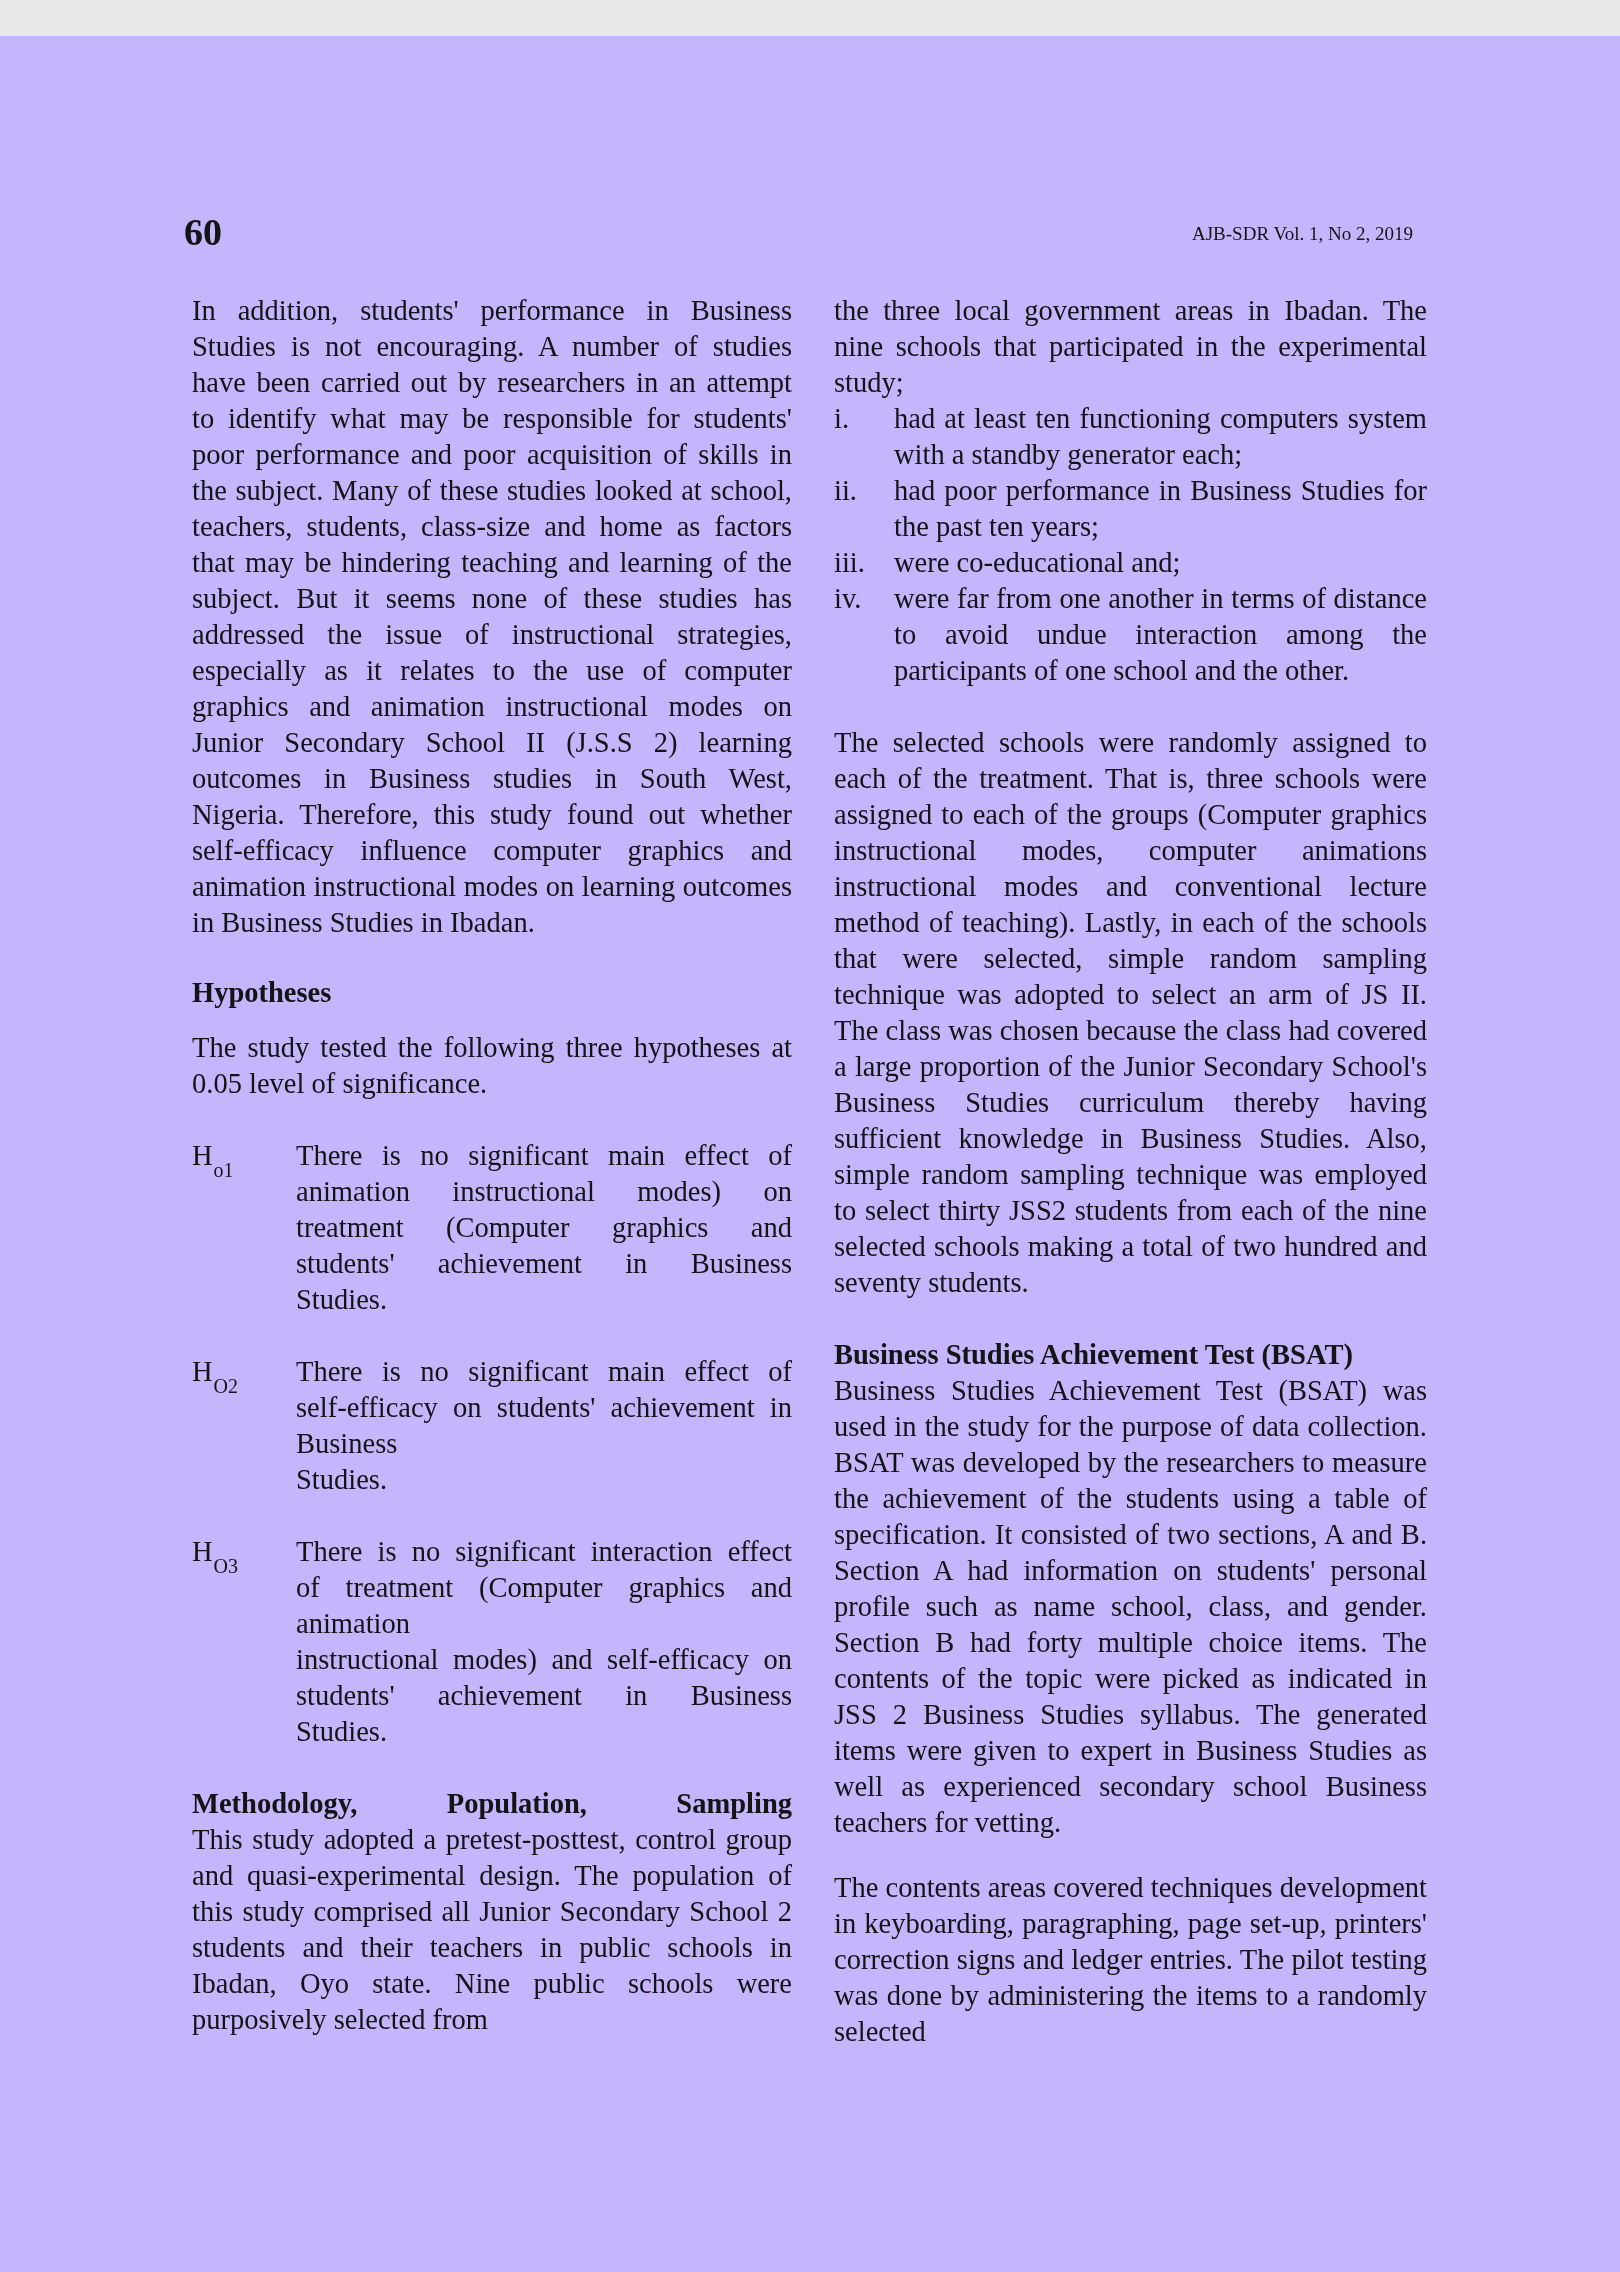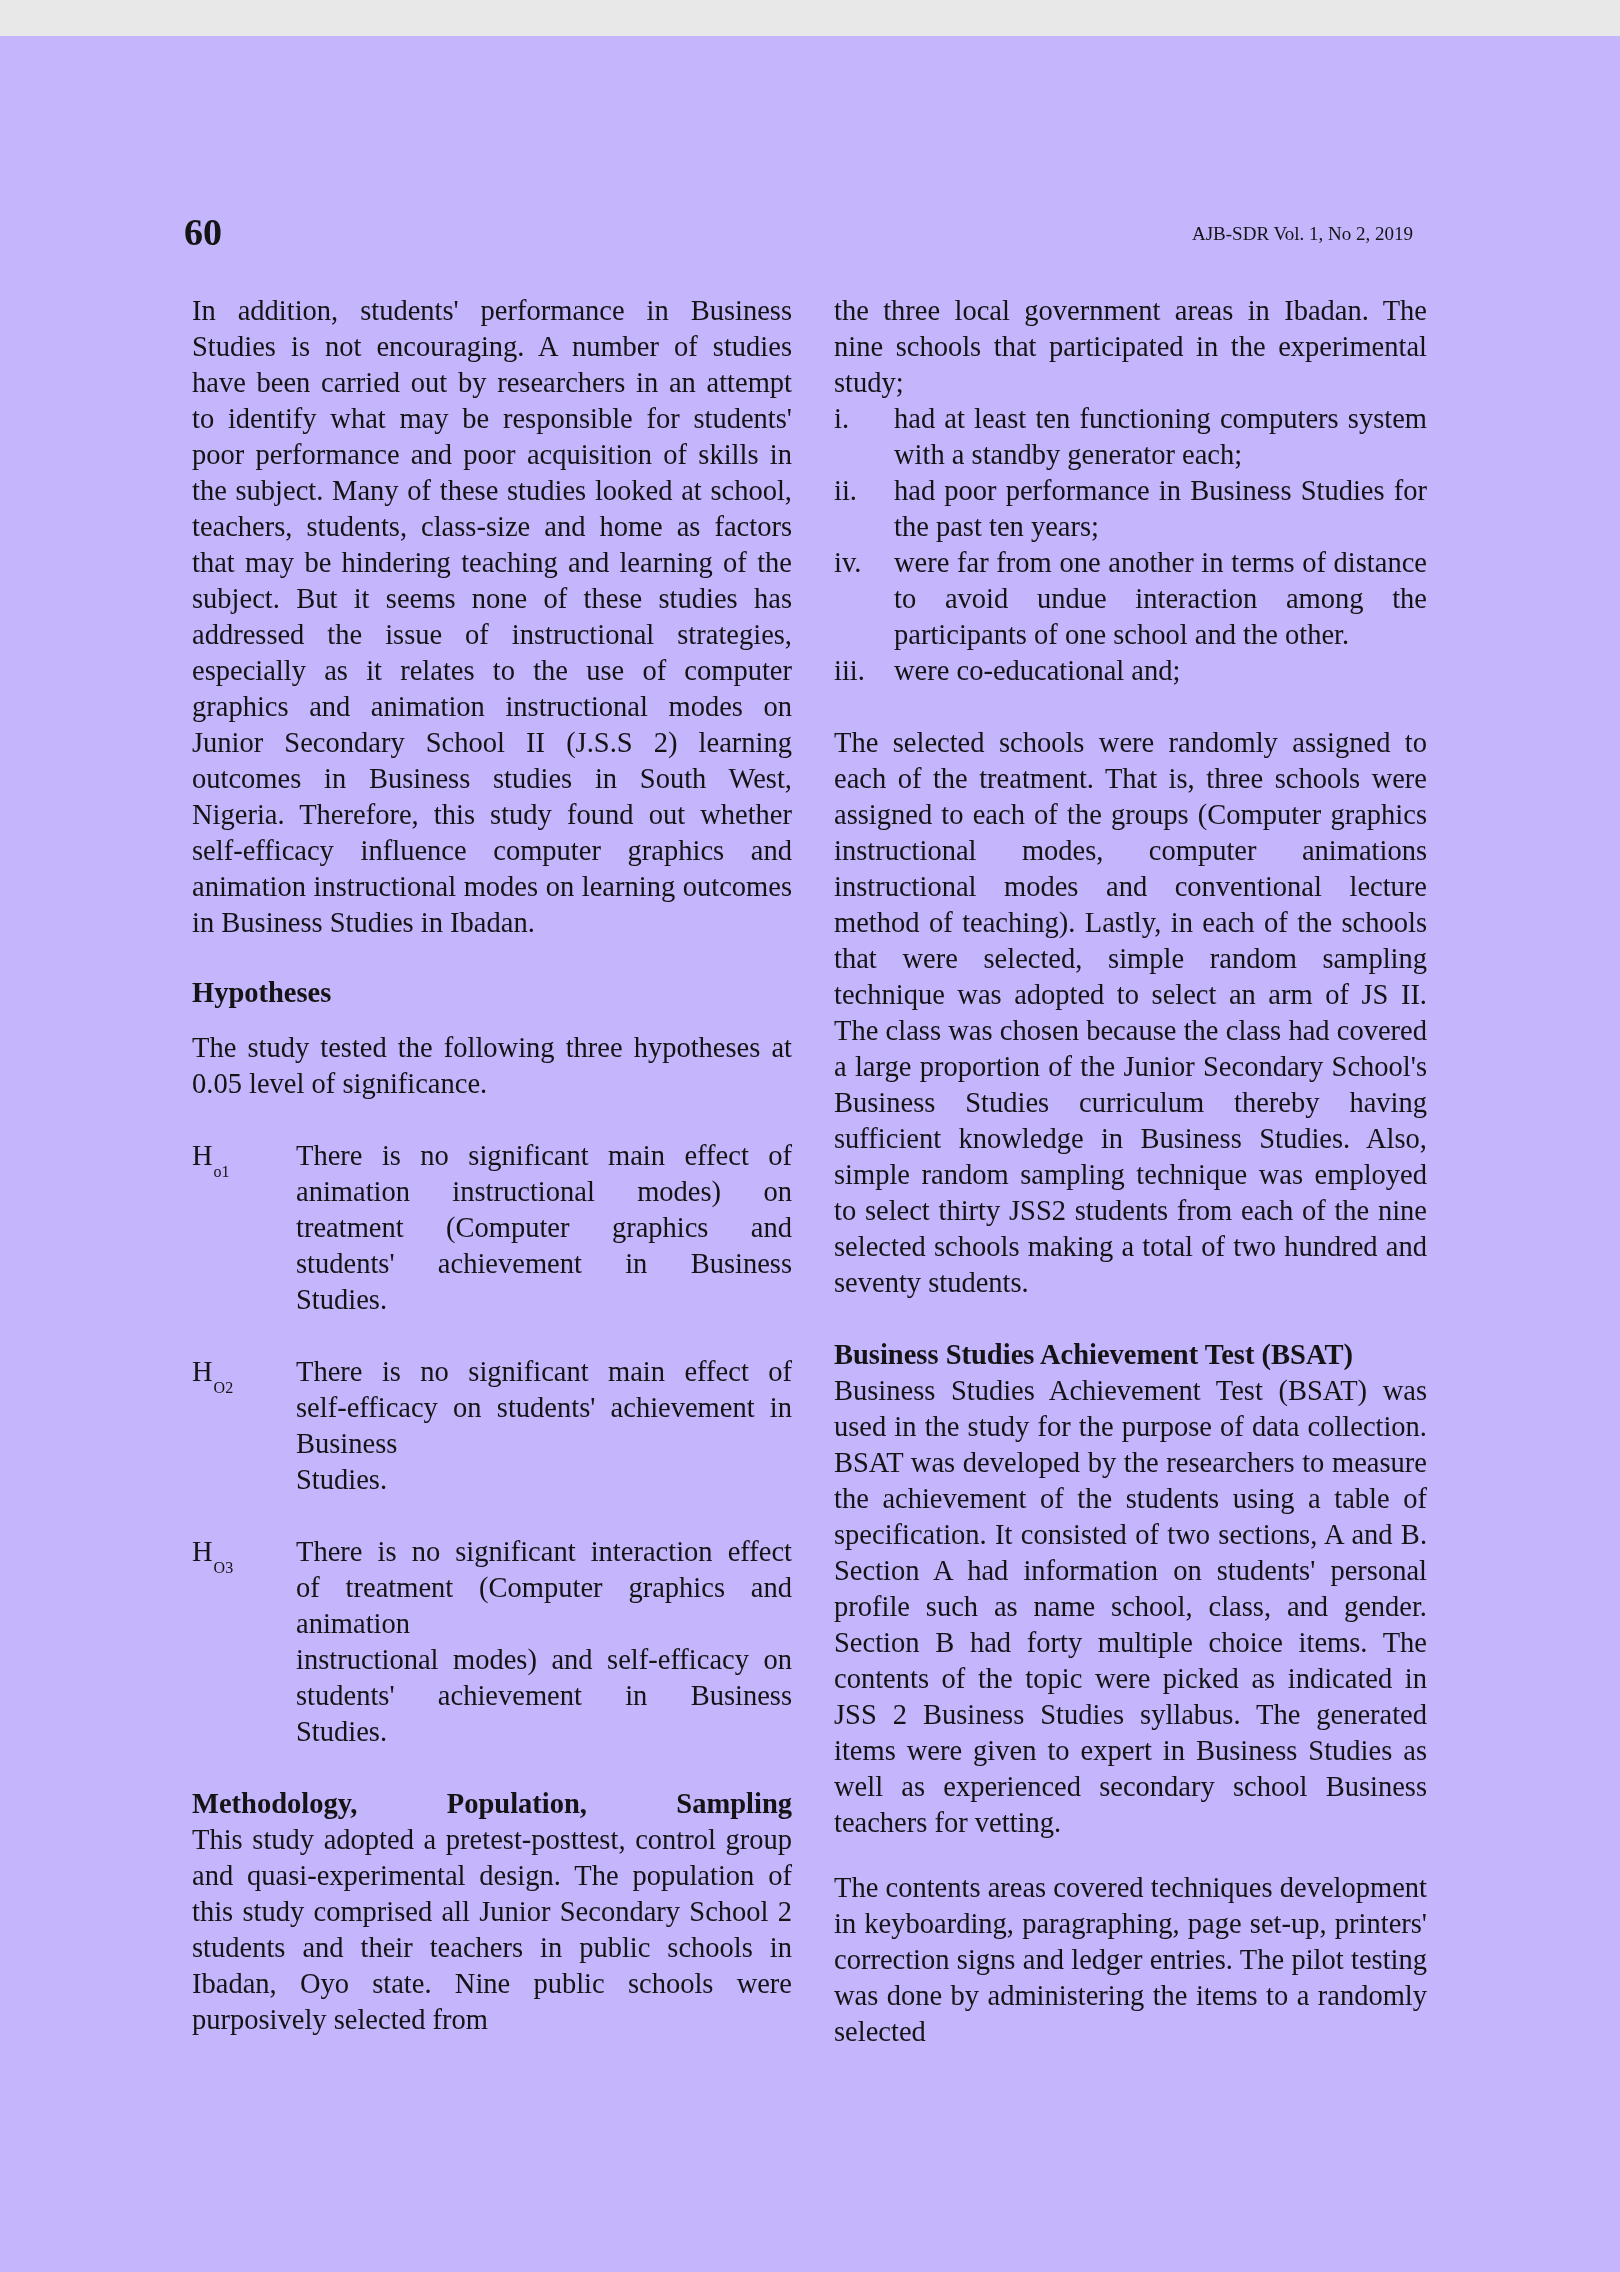--- a/index.html
+++ b/index.html
@@ -27,21 +27,21 @@
     text-align:justify;
   }
   .col-left{left:192px;width:600px;}
   .col-right{left:834px;width:593px;}
   .para{text-align:justify;margin:0;}
   .b{font-weight:bold;}
   .h-hyp{margin-top:34px;}
   .hyp-intro{margin-top:19px;}
   .hyp{display:flex;margin-top:36px;}
   .hyp-label{width:104px;flex:0 0 104px;text-align:left;}
-  .hyp-label sub{font-size:16px;line-height:0;position:relative;top:5.7px;left:1px;}
+  .hyp-label sub{font-size:20px;line-height:0;position:relative;top:5.7px;left:1px;}
   .hyp-lines{flex:1;min-width:0;}
   .h-method{margin-top:36px;}
   .crit{display:flex;}
   .crit-marker{width:60px;flex:0 0 60px;text-align:left;}
   .crit-text{flex:1;min-width:0;text-align:justify;}
   .sp38{margin-top:36px;}
   .sp30{margin-top:28.5px;}
   .fline-just{text-align:justify;text-align-last:justify;}
   .fline-left{text-align:left;text-align-last:left;}
 </style>
@@ -105,26 +105,26 @@
 
     <div class="crit">
       <div class="crit-marker">i.</div>
       <div class="crit-text">had at least ten functioning computers system with a standby generator each;</div>
     </div>
     <div class="crit">
       <div class="crit-marker">ii.</div>
       <div class="crit-text">had poor performance in Business Studies for the past ten years;</div>
     </div>
     <div class="crit">
+      <div class="crit-marker">iii.</div>
+      <div class="crit-text">were co-educational and;</div>
+    </div>
+    <div class="crit">
       <div class="crit-marker">iv.</div>
       <div class="crit-text">were far from one another in terms of distance to avoid undue interaction among the participants of one school and the other.</div>
-    </div>
-    <div class="crit">
-      <div class="crit-marker">iii.</div>
-      <div class="crit-text">were co-educational and;</div>
     </div>
 
     <p class="para sp38">The selected schools were randomly assigned to each of the treatment. That is, three schools were assigned to each of the groups (Computer graphics instructional modes, computer animations instructional modes and conventional lecture method of teaching). Lastly, in each of the schools that were selected, simple random sampling technique was adopted to select an arm of JS II. The class was chosen because the class had covered a large proportion of the Junior Secondary School's Business Studies curriculum thereby having sufficient knowledge in Business Studies. Also, simple random sampling technique was employed to select thirty JSS2 students from each of the nine selected schools making a total of two hundred and seventy students.</p>
 
     <div class="b sp38" style="text-align:left;">Business Studies Achievement Test (BSAT)</div>
 
     <p class="para">Business Studies Achievement Test (BSAT) was used in the study for the purpose of data collection. BSAT was developed by the researchers to measure the achievement of the students using a table of specification. It consisted of two sections, A and B. Section A had information on students' personal profile such as name school, class, and gender. Section B had forty multiple choice items. The contents of the topic were picked as indicated in JSS 2 Business Studies syllabus. The generated items were given to expert in Business Studies as well as experienced secondary school Business teachers for vetting.</p>
 
     <p class="para sp30">The contents areas covered techniques development in keyboarding, paragraphing, page set-up, printers' correction signs and ledger entries. The pilot testing was done by administering the items to a randomly selected</p>
   </div>

